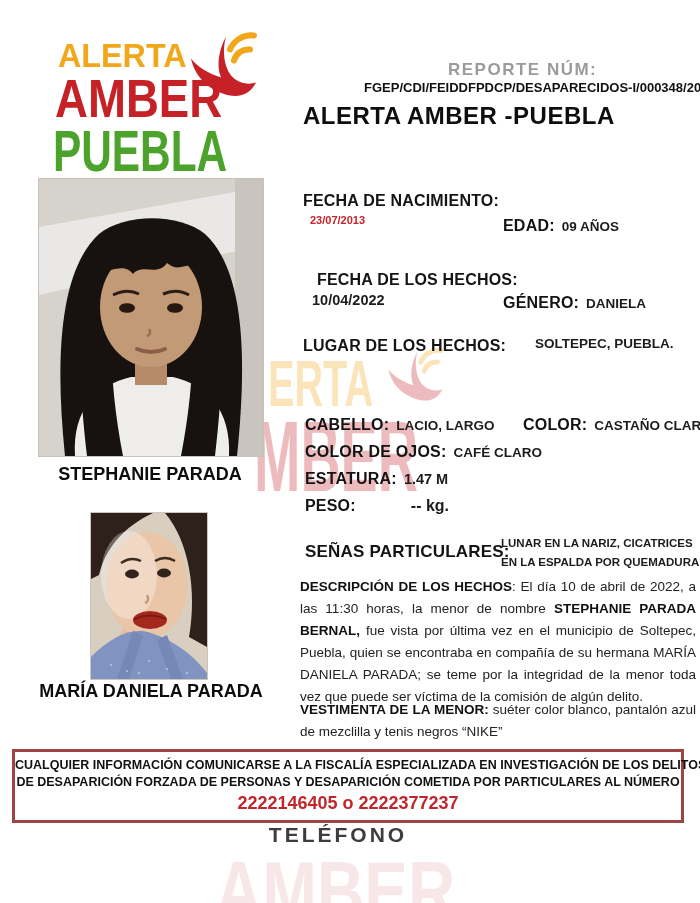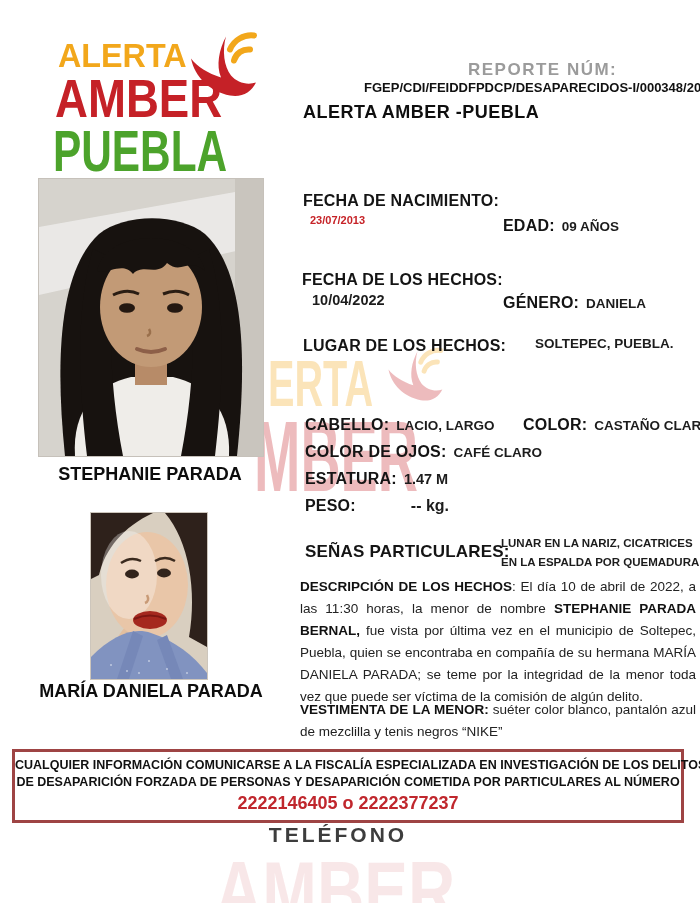--- a/index.html
+++ b/index.html
@@ -7,23 +7,23 @@
     position:relative; width:700px; height:903px; background:#ffffff;
     font-family:"Liberation Sans", sans-serif; color:#1a1a1a; overflow:hidden;
   }
   
   .logo-line{position:absolute; font-weight:800; line-height:1; transform-origin:left top; white-space:nowrap;}
   .logo-l1{left:58px; top:38px; font-size:34px; color:#F2A71B; transform:scaleX(.95);}
   .logo-l2{left:55px; top:72px; font-size:53px; color:#C52127; transform:scaleX(.86);}
   .logo-l3{left:53px; top:122px; font-size:58px; color:#4CA32B; transform:scaleX(.73);}
   .horn{position:absolute; left:188px; top:30px; width:70px; height:75px;}
   
-  .report-label{position:absolute; left:468px; top:60px; font-size:17px; font-weight:800; letter-spacing:1.5px; color:#9B9B9B;}
+  .report-label{position:absolute; left:448px; top:60px; font-size:17px; font-weight:800; letter-spacing:1.5px; color:#9B9B9B;}
   .report-num{position:absolute; left:364px; top:80px; font-size:13px; font-weight:700; color:#111; white-space:nowrap;}
-  .title{position:absolute; left:303px; top:102px; margin:0; font-size:18px; font-weight:800; letter-spacing:.5px; color:#0e0e0e; white-space:nowrap;}
+  .title{position:absolute; left:303px; top:102px; margin:0; font-size:24px; font-weight:800; letter-spacing:.5px; color:#0e0e0e; white-space:nowrap;}
   
   .wm{position:absolute; left:248px; top:352px; z-index:1; opacity:.30; pointer-events:none;}
   .wm-l1{position:absolute; left:20px; top:0; font-size:64px; font-weight:800; color:#F2A71B; transform:scaleX(.62); transform-origin:left top; line-height:1;}
   .wm-horn{position:absolute; left:138px; top:-6px; width:58px; height:62px; }
   .wm-l2{position:absolute; left:6px; top:54px; font-size:96px; font-weight:800; color:#C52127; transform:scale(.58,1.05); transform-origin:left top; line-height:1;}
   .wm-bottom{position:absolute; left:215px; top:843px; z-index:0; font-size:84px; font-weight:800; color:#C52127; opacity:.10; transform:scaleX(.78); transform-origin:left top; pointer-events:none;}
   
   .photo{position:absolute; z-index:2; background:#d8d5cf; overflow:hidden;}
   .photo1{left:38px; top:178px; width:224px; height:277px; border:1px solid #c6c1ba;}
   .photo2{left:90px; top:512px; width:116px; height:166px; border:1px solid #cdc6bc;}
@@ -145,21 +145,21 @@
     <span class="lbl">FECHA DE NACIMIENTO:</span>
   </div>
   <div class="row" style="left:310px; top:214px;">
     <span class="val-red">23/07/2013</span>
   </div>
   <div class="row" style="left:503px; top:217px;">
     <span class="lbl">EDAD:</span>
     <span class="val">09 AÑOS</span>
   </div>
 
-  <div class="row" style="left:302px; top:271px;">
+  <div class="row" style="left:317px; top:271px;">
     <span class="lbl">FECHA DE LOS HECHOS:</span>
   </div>
   <div class="row" style="left:312px; top:292px;">
     <span class="val" style="font-size:14.5px;">10/04/2022</span>
   </div>
   <div class="row" style="left:503px; top:294px;">
     <span class="lbl">GÉNERO:</span>
     <span class="val">DANIELA</span>
   </div>
 

